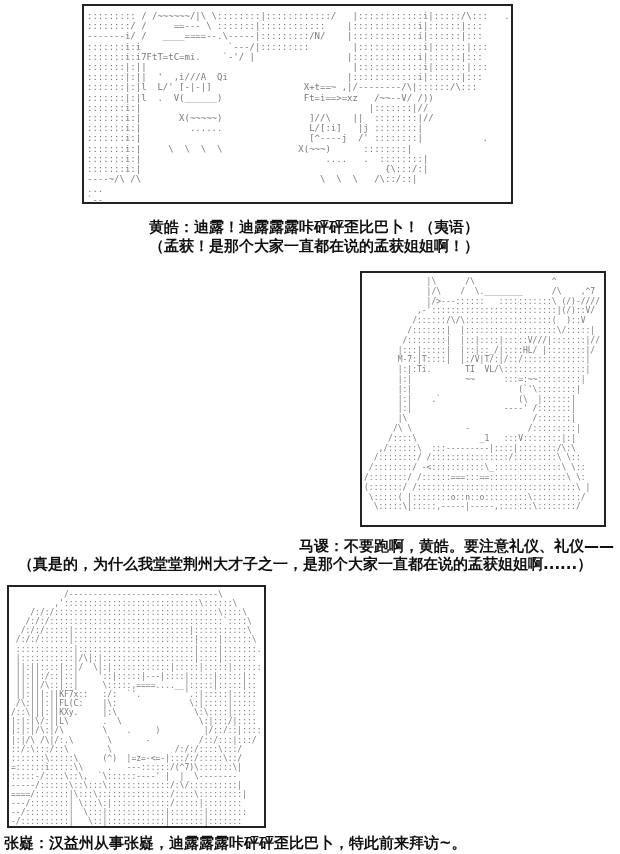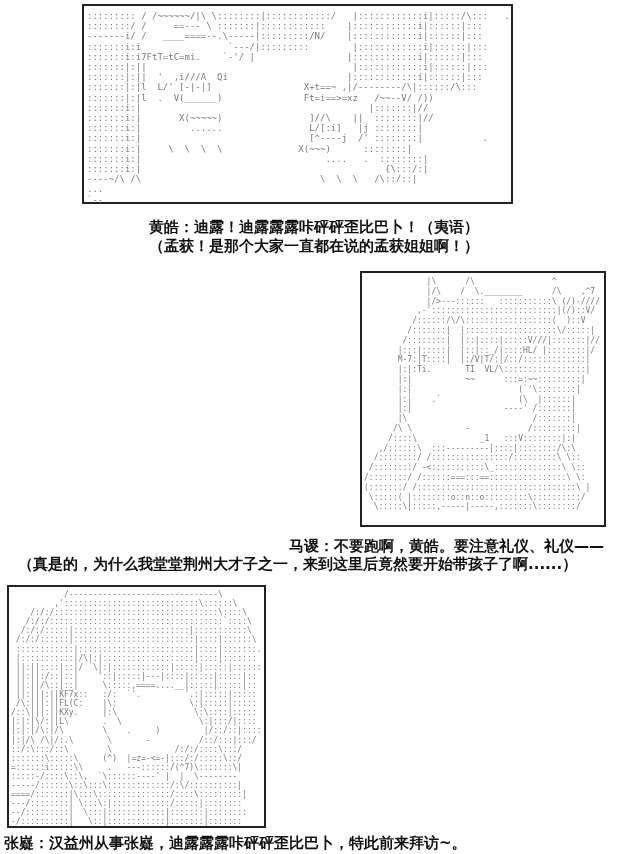--- a/index.html
+++ b/index.html
@@ -23,21 +23,21 @@
     #panel-2 .art { font-size: 8px; line-height: 9.8px; padding: 4px 1px 0 2px; }
     #panel-3 { left: 7px; top: 585px; width: 259px; height: 243px; }
     #panel-3 .art { font-size: 8px; line-height: 9.1px; padding: 3px 1px 0 2px; }
     .cap {
       position: absolute; white-space: nowrap;
       font-size: 15px; line-height: 18px; font-weight: 700; color: #111111;
     }
     .cap.center { left: 4px; width: 620px; text-align: center; }
     #cap-1a { top: 218px; }
     #cap-1b { top: 237px; }
-    #cap-2a { top: 537px; right: 16px; text-align: right; }
+    #cap-2a { top: 537px; right: 6px; text-align: right; }
     #cap-2b { top: 555px; left: 18px; }
     #cap-3a { top: 834px; left: 4px; }
   </style>
 </head>
 <body>
 
 <div class="panel" id="panel-1">
   <pre class="art">::::::::: / /~~~~~~/|\ \::::::::|::::::::::::/   |::::::::::::i|:::::/\:::   ..
 ::::::::/ /     ==--- \ :::::::|::::::::::::    |::::::::::::i|::::::|:::
 -------i/ /   ____====--.\-----|:::::::::/N/    |::::::::::::i|::::::|:::
@@ -83,21 +83,21 @@
    ,/::::::\  :::---------|::::|::::::::/\:\
   /::::::::/ /::::::::::::::::/:::::::::\ \::
  /::::::::/ -&lt;:::::::::::\_::::::::::::::\ \::
 /::::::::/ /::::::===:::==::::::::::::::::\ \:
 (:::::::/ /:::::::::::::::::::::::::::::::::\ |
  \:::::( |::::::::o::n::o:::::::::\::::::::::/
   \:::::\|:::::,-----|-----,:::::::\::::::::/</pre>
 </div>
 
 <div class="cap" id="cap-2a">马谡：不要跑啊，黄皓。要注意礼仪、礼仪——</div>
-<div class="cap" id="cap-2b">（真是的，为什么我堂堂荆州大才子之一，来到这里后竟然要开始带孩子了啊......）</div>
+<div class="cap" id="cap-2b">（真是的，为什么我堂堂荆州大才子之一，是那个大家一直都在说的孟获姐姐啊......）</div>
 
 <div class="panel" id="panel-3">
   <pre class="art">           /-------------------------------\
          ,'::::::::::::::::::::::::::::\::::::\
     /:/:/::::::::::::::::::::::::::::::::::\::::\
    /:/:/::::::::::::::::::::::::::::::::::::`::::\
   /:/:/:::::|::::::::::::::::::::::::|:::::::::::\
  /:/:/::::::|:::::::::::::::::::::::::|::::|::::::\
  ::::::::::::|::::::::::::::::::::::::|::::|:::::::.
  |:::::::::::|/\|:|:::::::::::::::::::|::::|:::::::

